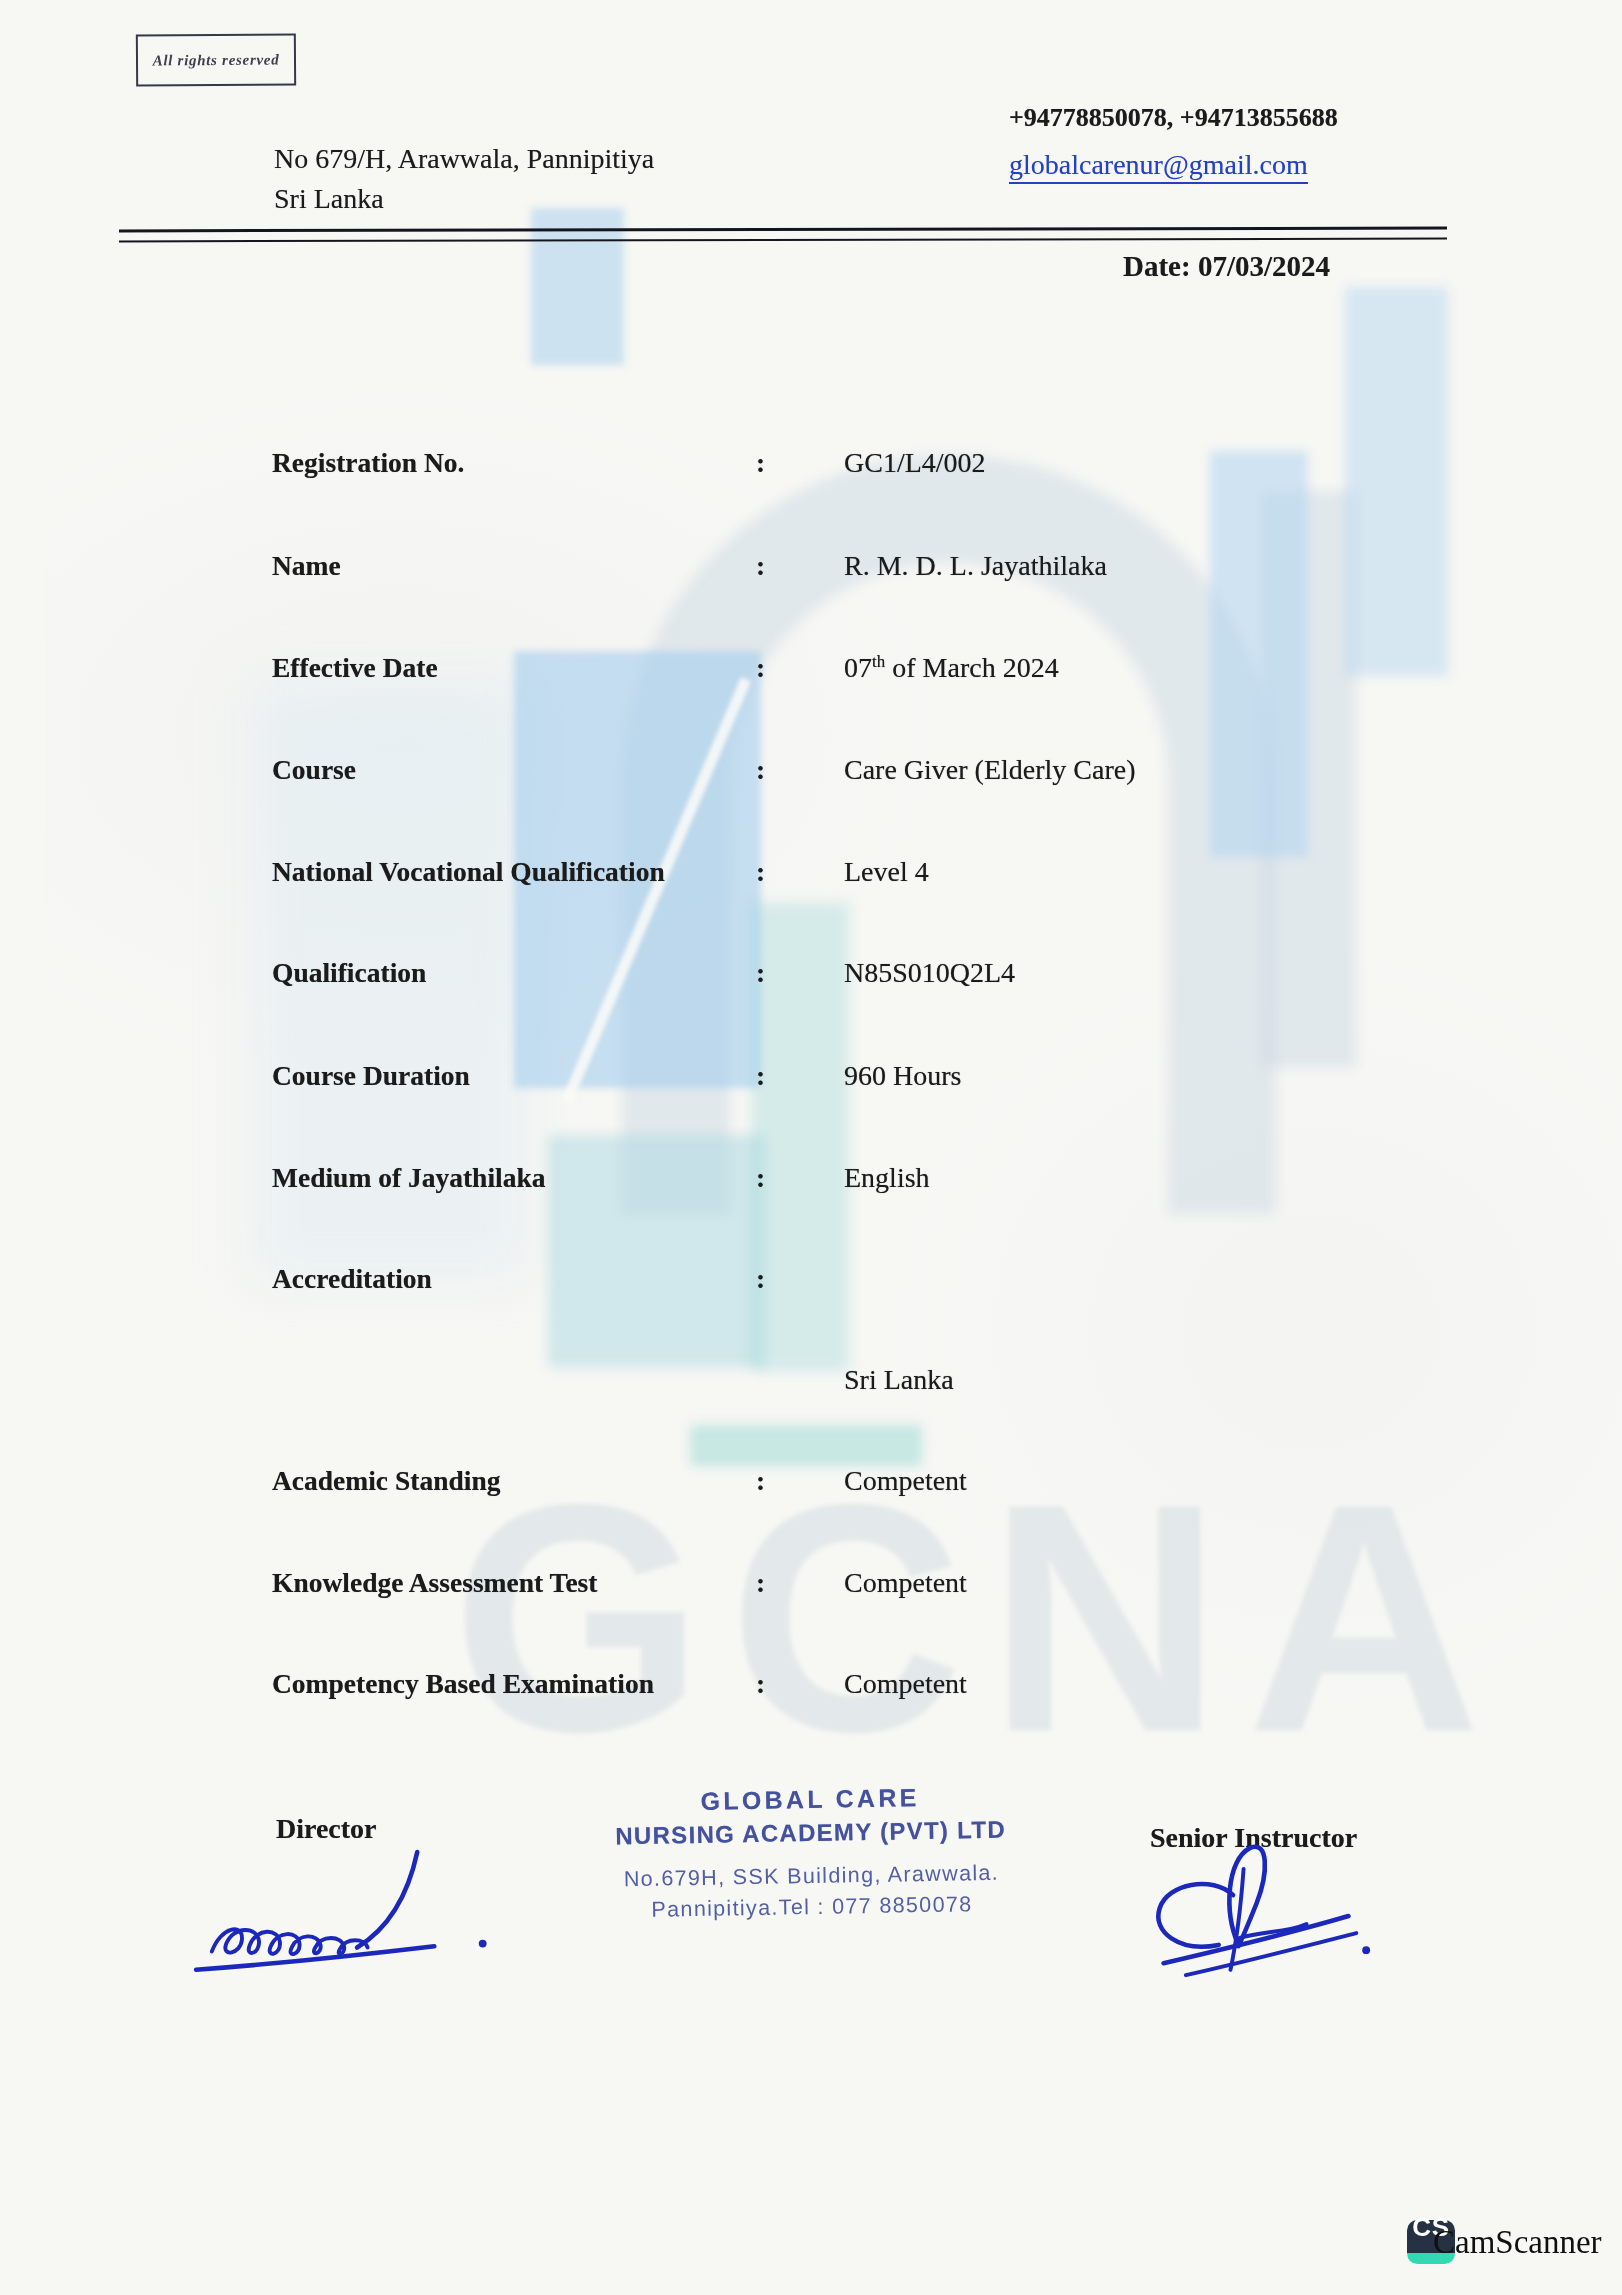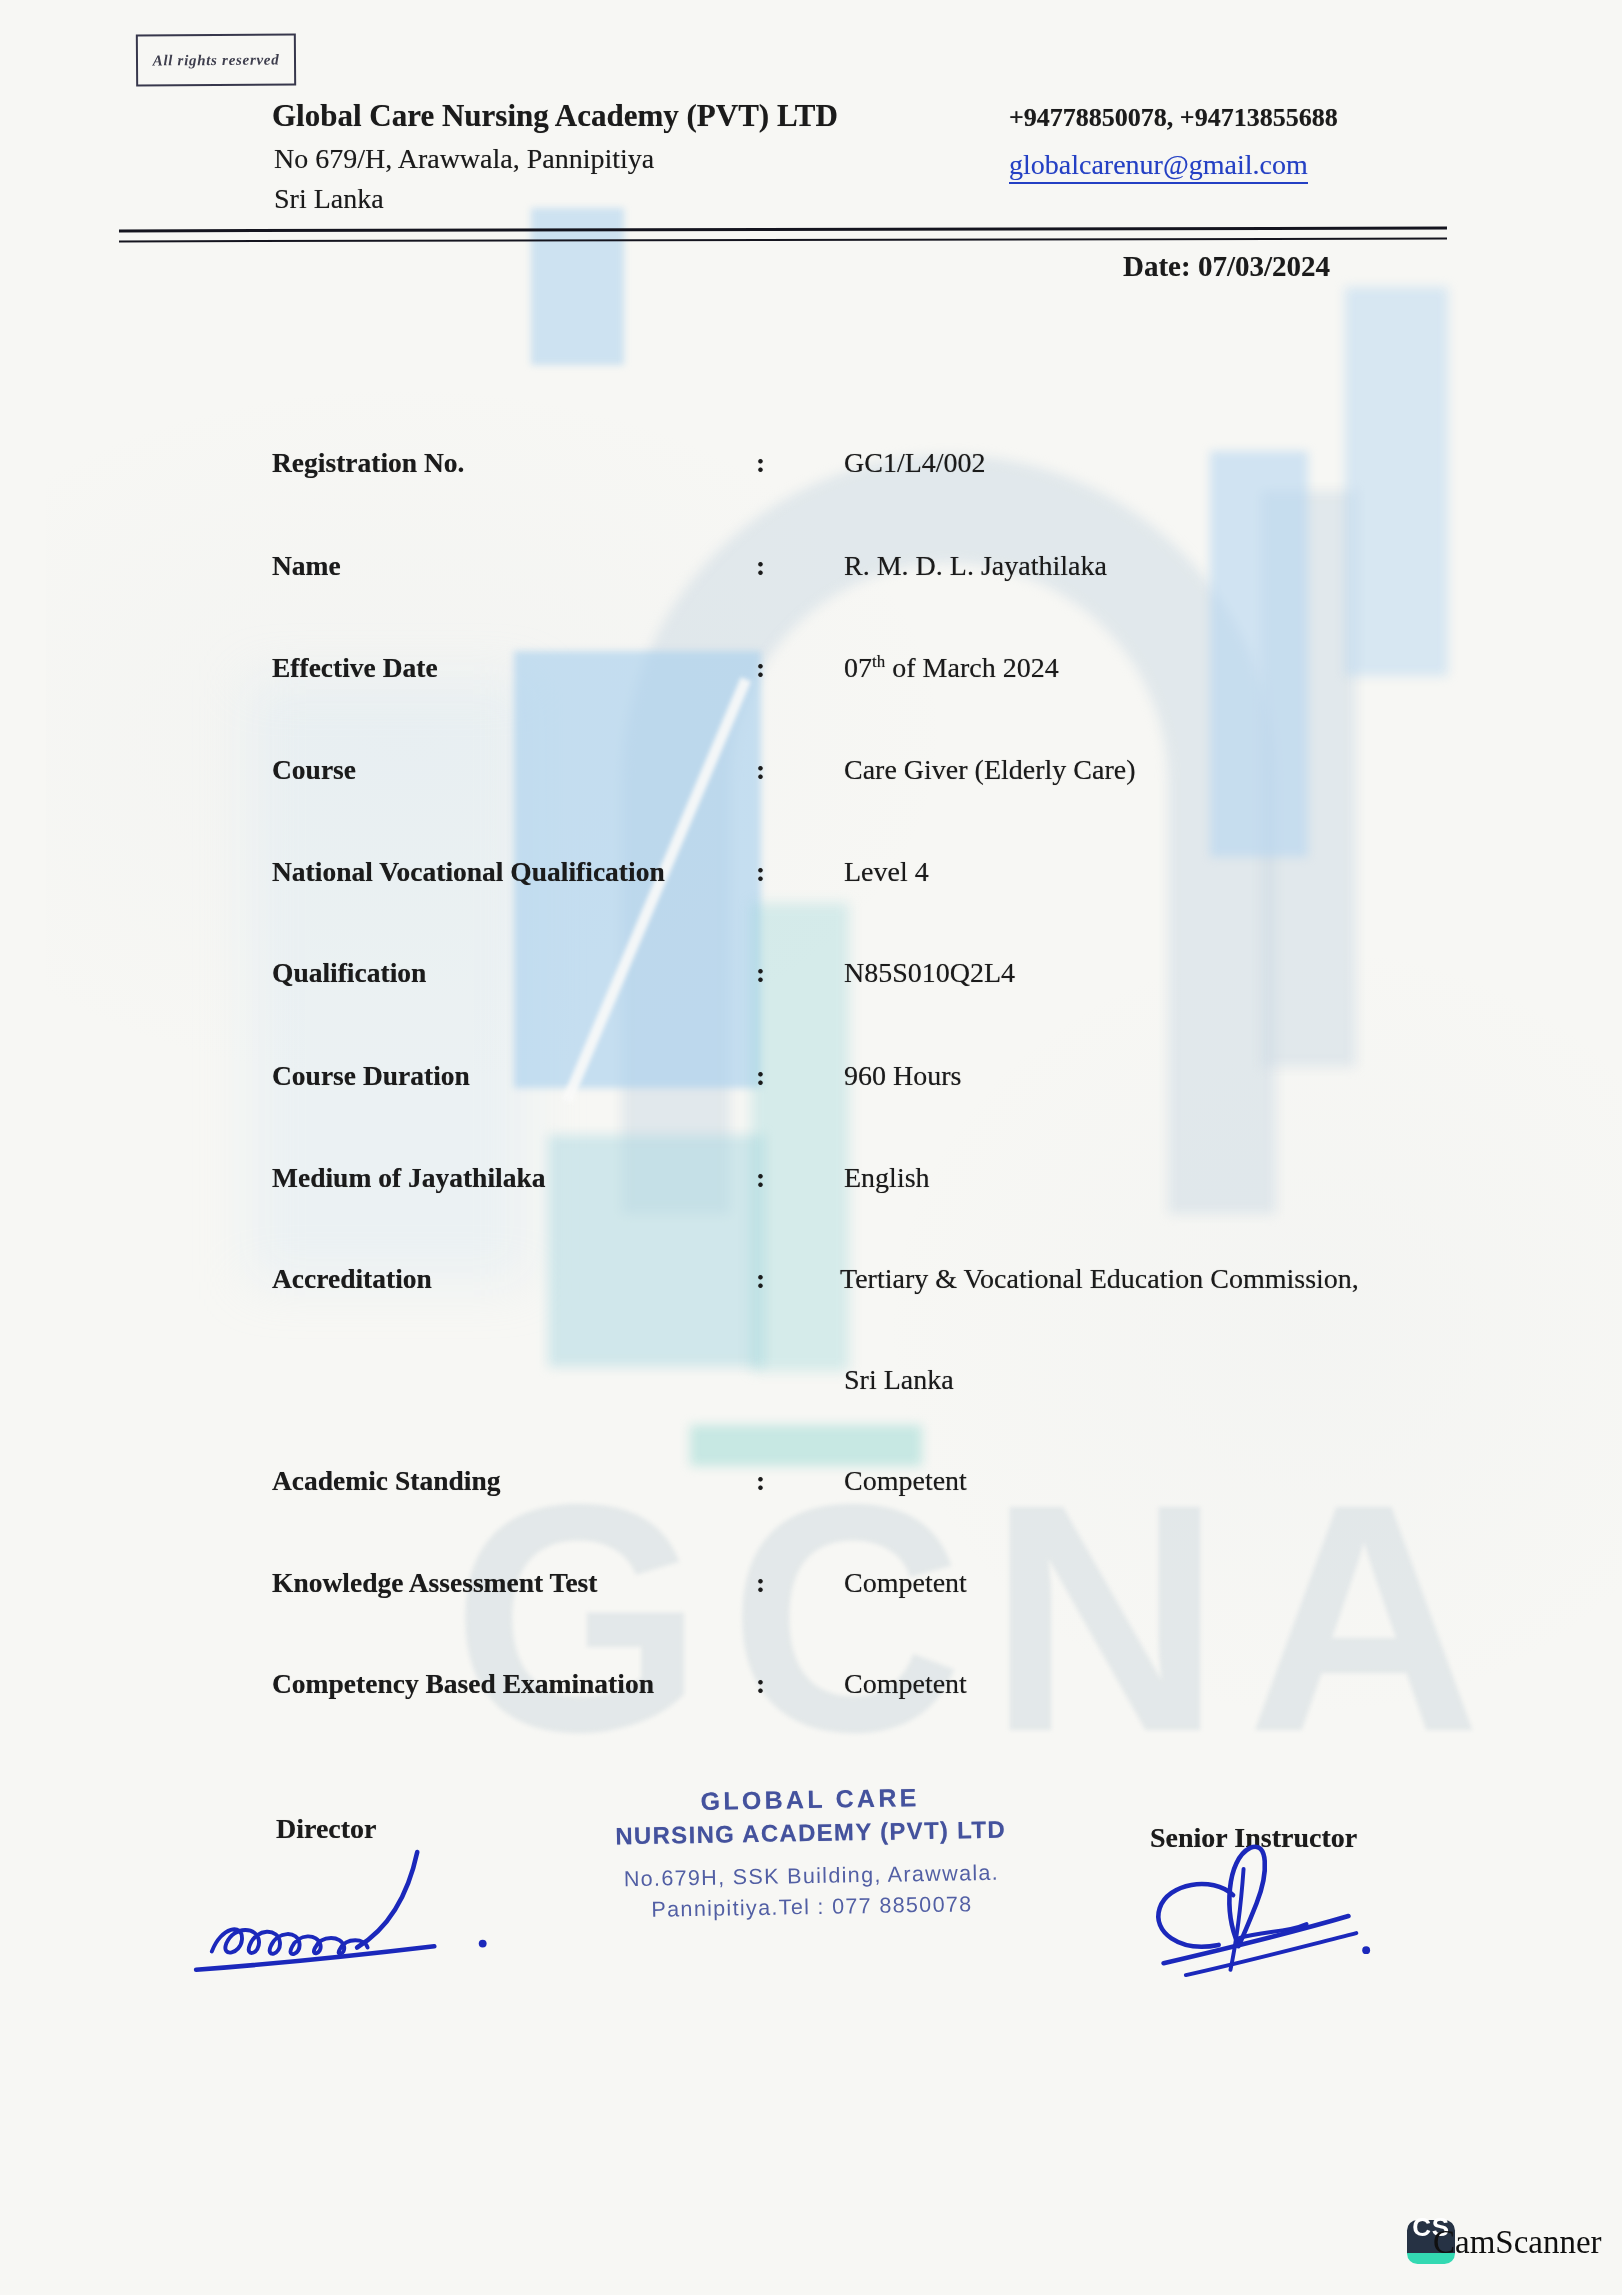--- a/index.html
+++ b/index.html
@@ -101,21 +101,20 @@
   <div class="wm wm-right-gray"></div>
   <div class="wm wm-right-blue"></div>
   <div class="wm wm-right-blue2"></div>
   <div class="wm wm-teal-top-g"></div>
   <div class="wm wm-gcna">GCNA</div>
 
   <div class="rights-stamp">
     <span>All rights reserved</span>
   </div>
 
-  <div class="org-name">Global Care Nursing Academy (PVT) LTD</div>
   <div class="org-addr1">No 679/H, Arawwala, Pannipitiya</div>
   <div class="org-addr2">Sri Lanka</div>
   <div class="org-phones">+94778850078, +94713855688</div>
   <div class="org-email">globalcarenur@gmail.com</div>
 
   <div class="rule"></div>
   <div class="date-line">Date: 07/03/2024</div>
 
   <div class="frow" style="top:447px">
     <span class="lbl">Registration No.</span>
@@ -153,21 +152,20 @@
     <span class="val">960 Hours</span>
   </div>
   <div class="frow" style="top:1162px">
     <span class="lbl">Medium of Jayathilaka</span>
     <span class="col">:</span>
     <span class="val">English</span>
   </div>
   <div class="frow" style="top:1263px">
     <span class="lbl">Accreditation</span>
     <span class="col">:</span>
-    <span class="val" style="left:794px">Tertiary &amp; Vocational Education Commission,</span>
   </div>
   <div class="frow" style="top:1364px">
     <span class="val">Sri Lanka</span>
   </div>
   <div class="frow" style="top:1465px">
     <span class="lbl">Academic Standing</span>
     <span class="col">:</span>
     <span class="val">Competent</span>
   </div>
   <div class="frow" style="top:1567px">

